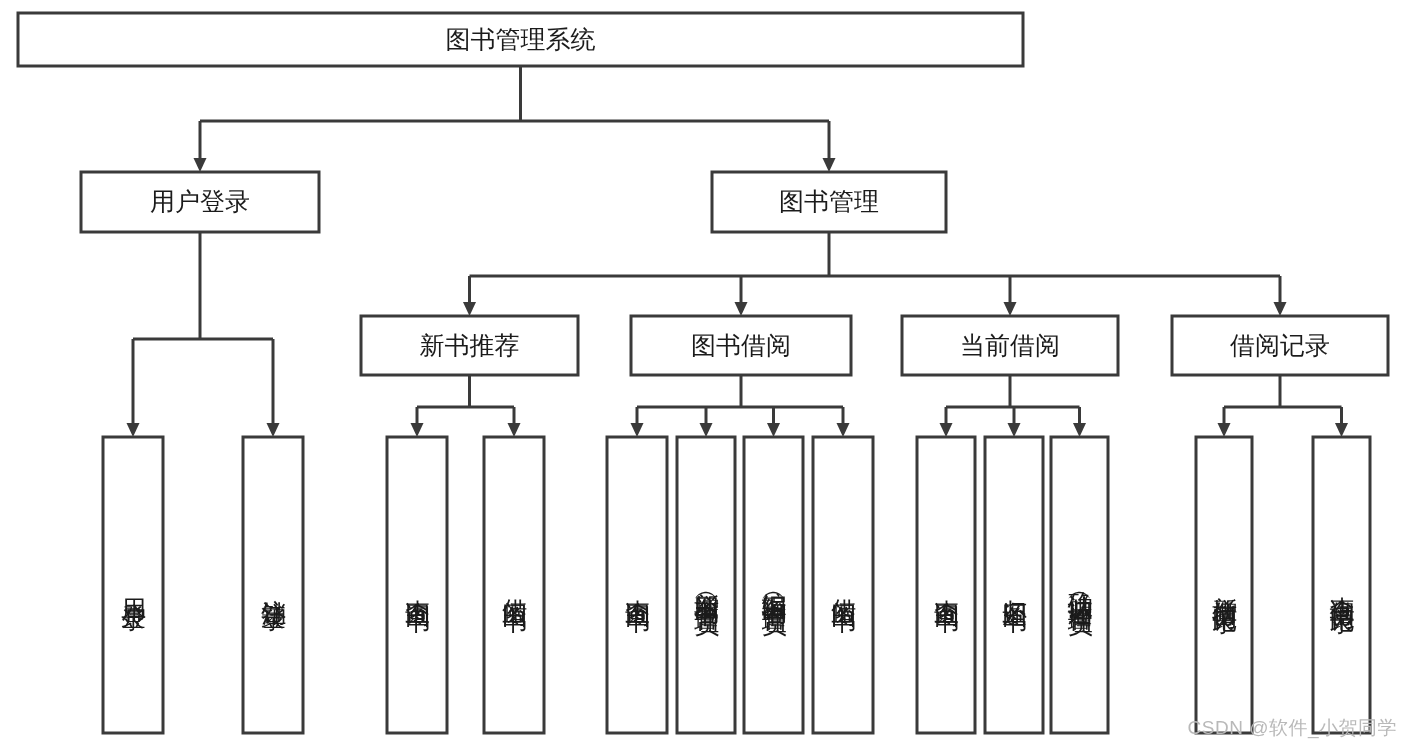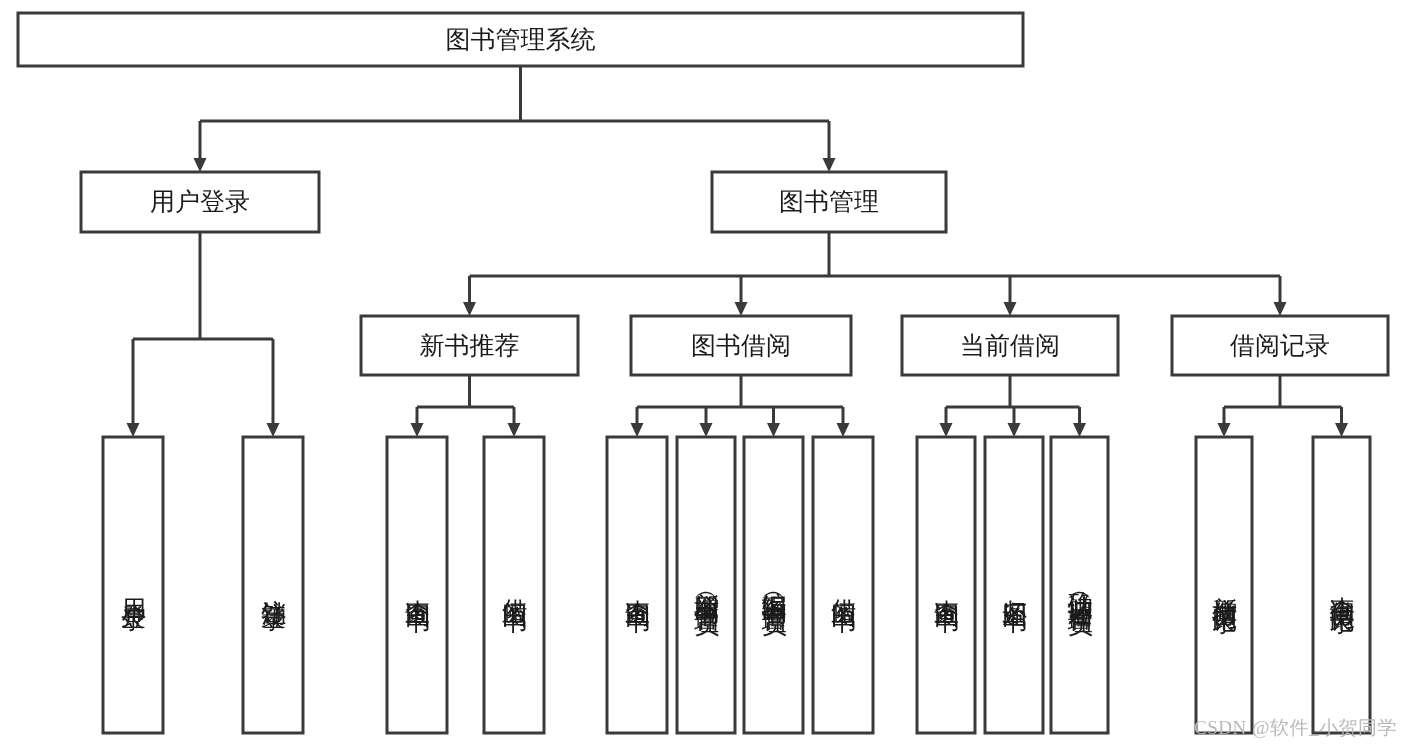--- a/index.html
+++ b/index.html
@@ -65,21 +65,21 @@
     white-space: nowrap;
     pointer-events: none;
     user-select: none;
   }
   .watermark {
     position: absolute;
     right: 8px;
     bottom: 6px;
     color: #b9b9b9;
     font-size: 19px;
-    font-family: Liberation Serif, serif;
+    font-family: Liberation Sans, sans-serif;
     letter-spacing: 0.5px;
     white-space: nowrap;
     user-select: none;
   }
 </style>
 </head>
 <body>
 
 <div id="diagram-root">
 

